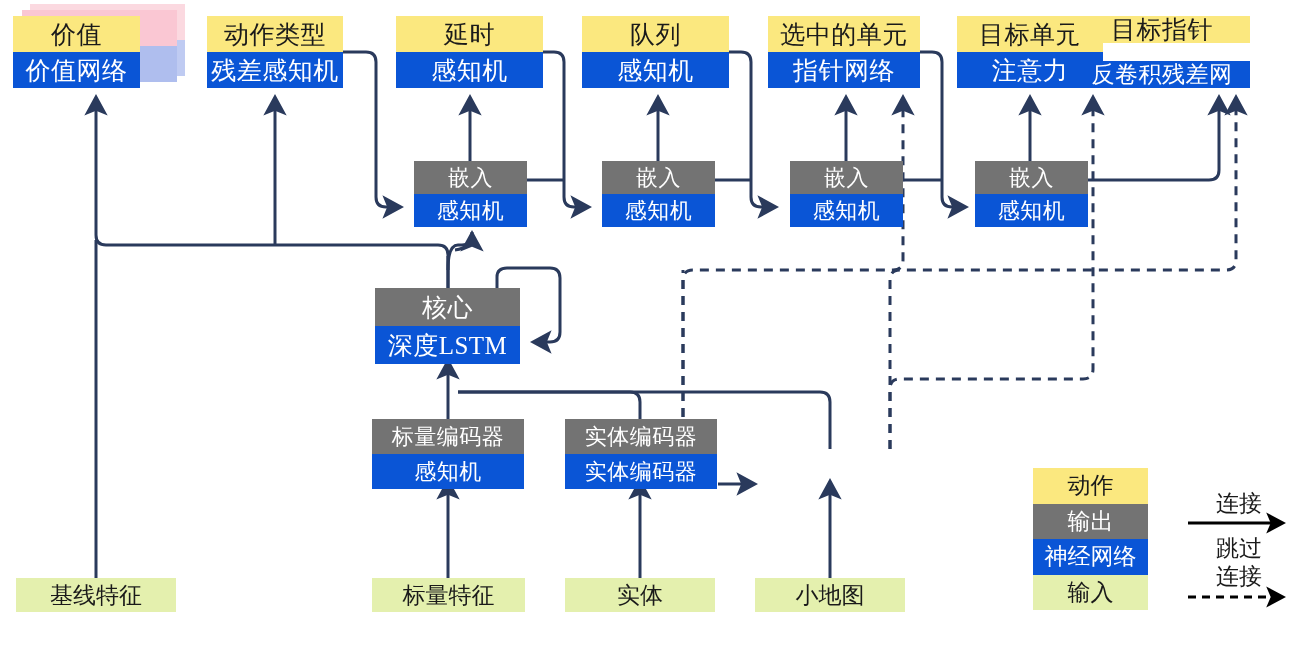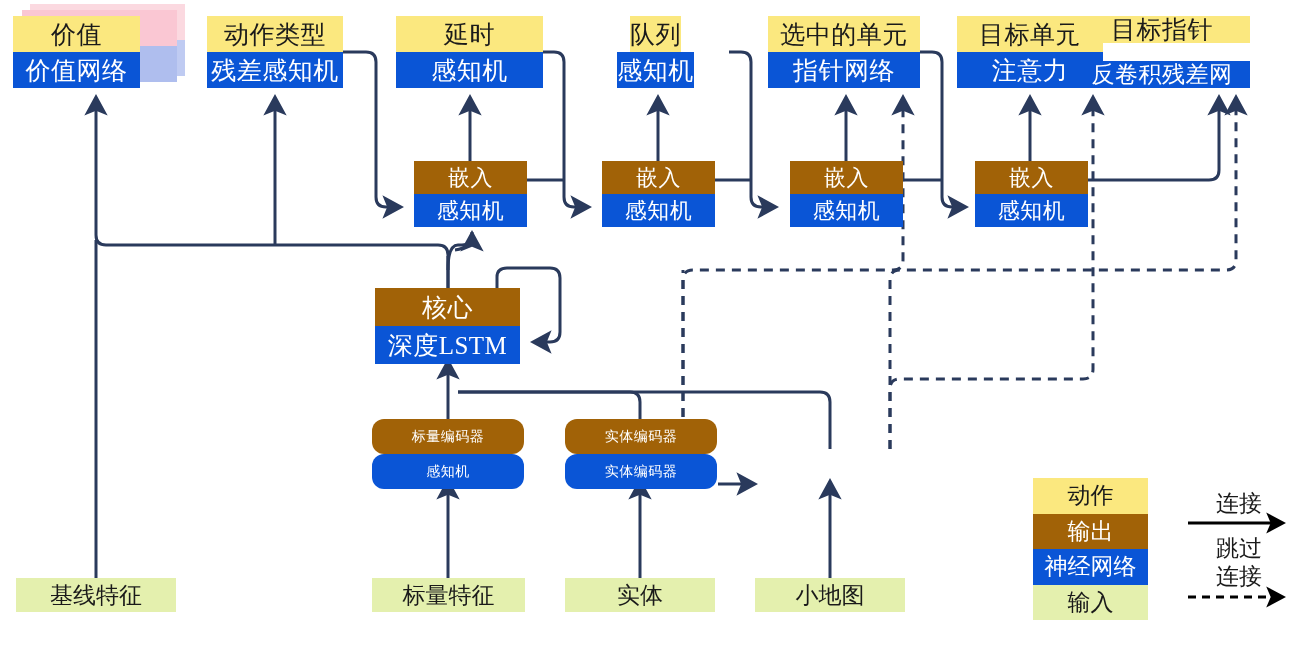--- a/index.html
+++ b/index.html
@@ -4,39 +4,39 @@
 <style>
   html,body{margin:0;padding:0;background:#ffffff;}
   body{font-family:"Liberation Serif","DejaVu Serif",serif;}
   #canvas{position:relative;width:1301px;height:662px;background:#fff;overflow:hidden;}
   #wires{position:absolute;left:0;top:0;width:1301px;height:662px;pointer-events:none;}
 
   .node{position:absolute;box-sizing:border-box;display:flex;flex-direction:column;}
   .half{flex:1 1 50%;display:flex;align-items:center;justify-content:center;
         white-space:nowrap;letter-spacing:0.5px;line-height:1;}
   .act   {background:#FBE87F;color:#1a1a1a;}
-  .out   {background:#a16207;color:#ffffff;}
+  .out   {background:#737373;color:#ffffff;}
   .net   {background:#0A55D6;color:#ffffff;}
   .inp   {background:#E4F0AE;color:#1a1a1a;}
 
   .topnode{width:136px;height:72px;font-size:25px;}
   .topnode .half{font-size:25px;}
   .embnode{width:113px;height:66px;}
   .embnode .half{font-size:22px;}
   .corenode{width:145px;height:76px;}
   .corenode .half{font-size:25px;}
   .encnode{width:152px;height:70px;}
-  .encnode .half{font-size:14px;border-radius:12px;}
+  .encnode .half{font-size:22px;}
   .inputnode{height:34px;font-size:23px;align-items:center;justify-content:center;display:flex;}
 
   .ghost{position:absolute;box-sizing:border-box;}
   .ghost .gh{position:absolute;left:0;right:0;}
 
   
-  #legend{position:absolute;left:1033px;top:478px;width:115px;height:142px;}
+  #legend{position:absolute;left:1033px;top:468px;width:115px;height:142px;}
   #legend .lrow{height:35.5px;display:flex;align-items:center;justify-content:center;
                 font-size:23px;white-space:nowrap;line-height:1;}
   .legend-label{position:absolute;font-size:23px;color:#1a1a1a;white-space:nowrap;line-height:1.05;text-align:center;}
 </style>
 </head>
 <body>
 
 <div id="canvas">
 
   <svg id="wires" viewBox="0 0 1301 662" xmlns="http://www.w3.org/2000/svg">
@@ -124,21 +124,21 @@
   <div class="node topnode" style="left:207px;top:16px;width:136px;border-radius:31px;">
     <div class="half act">动作类型</div>
     <div class="half net">残差感知机</div>
   </div>
 
   <div class="node topnode" style="left:396px;top:16px;width:147px;">
     <div class="half act">延时</div>
     <div class="half net">感知机</div>
   </div>
 
-  <div class="node topnode" style="left:582px;top:16px;width:147px;align-items:center;">
+  <div class="node topnode" style="left:582px;top:16px;width:147px;">
     <div class="half act">队列</div>
     <div class="half net">感知机</div>
   </div>
 
   <div class="node topnode" style="left:768px;top:16px;width:152px;">
     <div class="half act">选中的单元</div>
     <div class="half net">指针网络</div>
   </div>
 
   <div class="node topnode" style="left:957px;top:16px;width:146px;">

